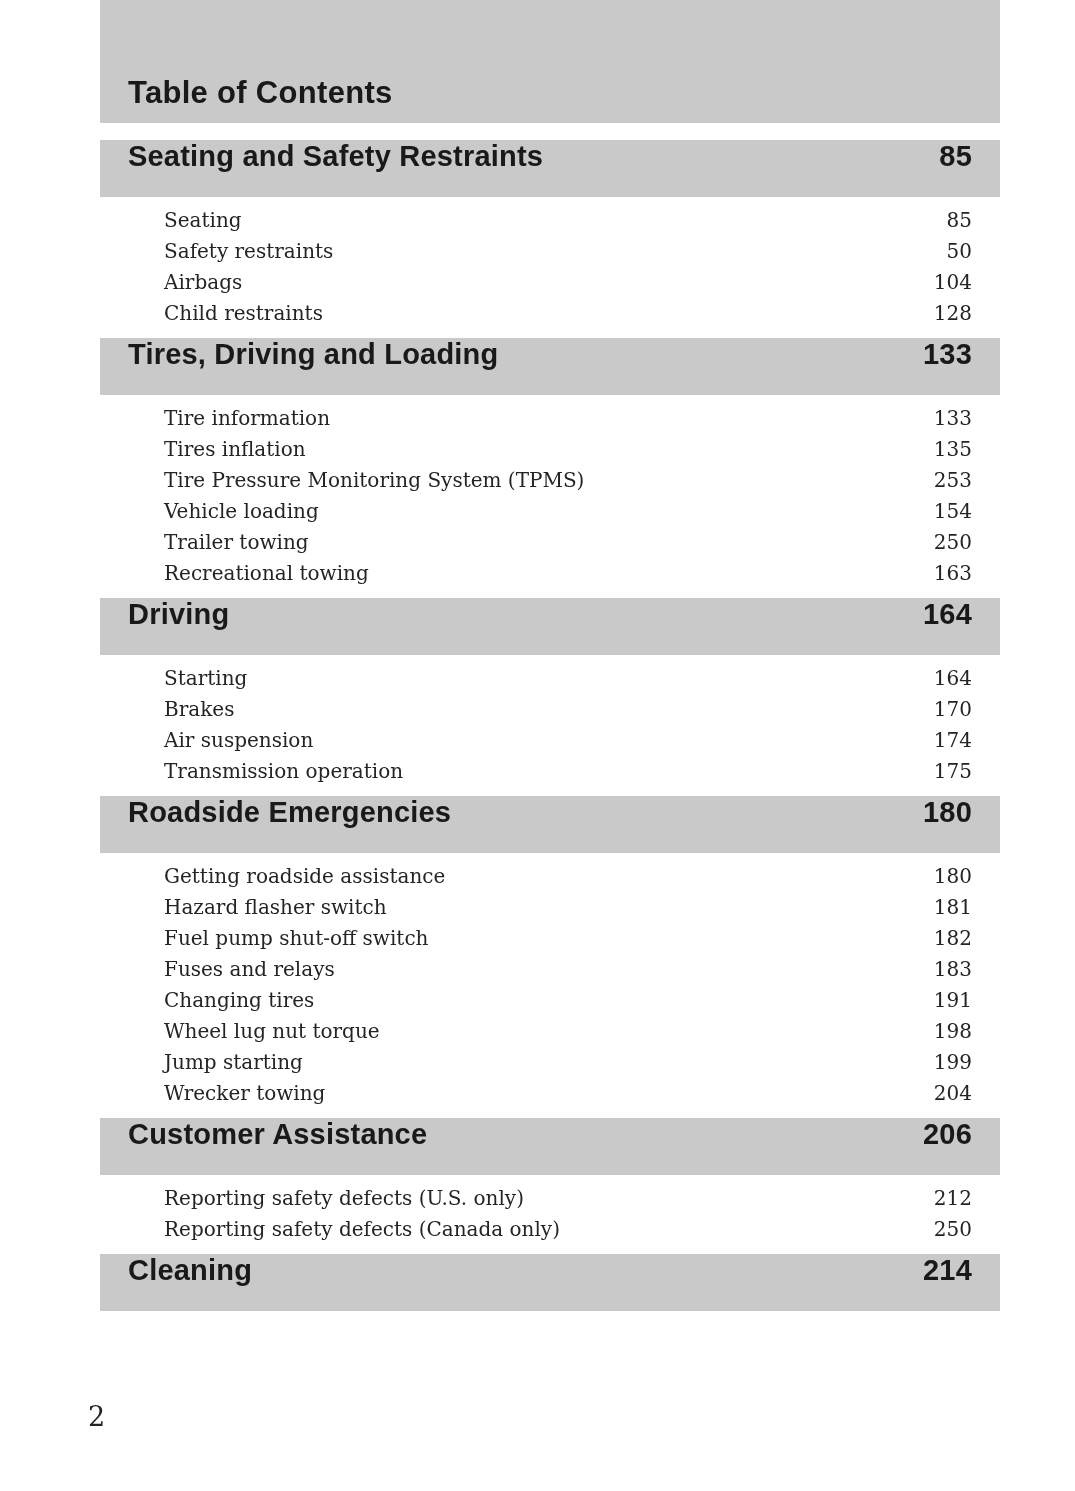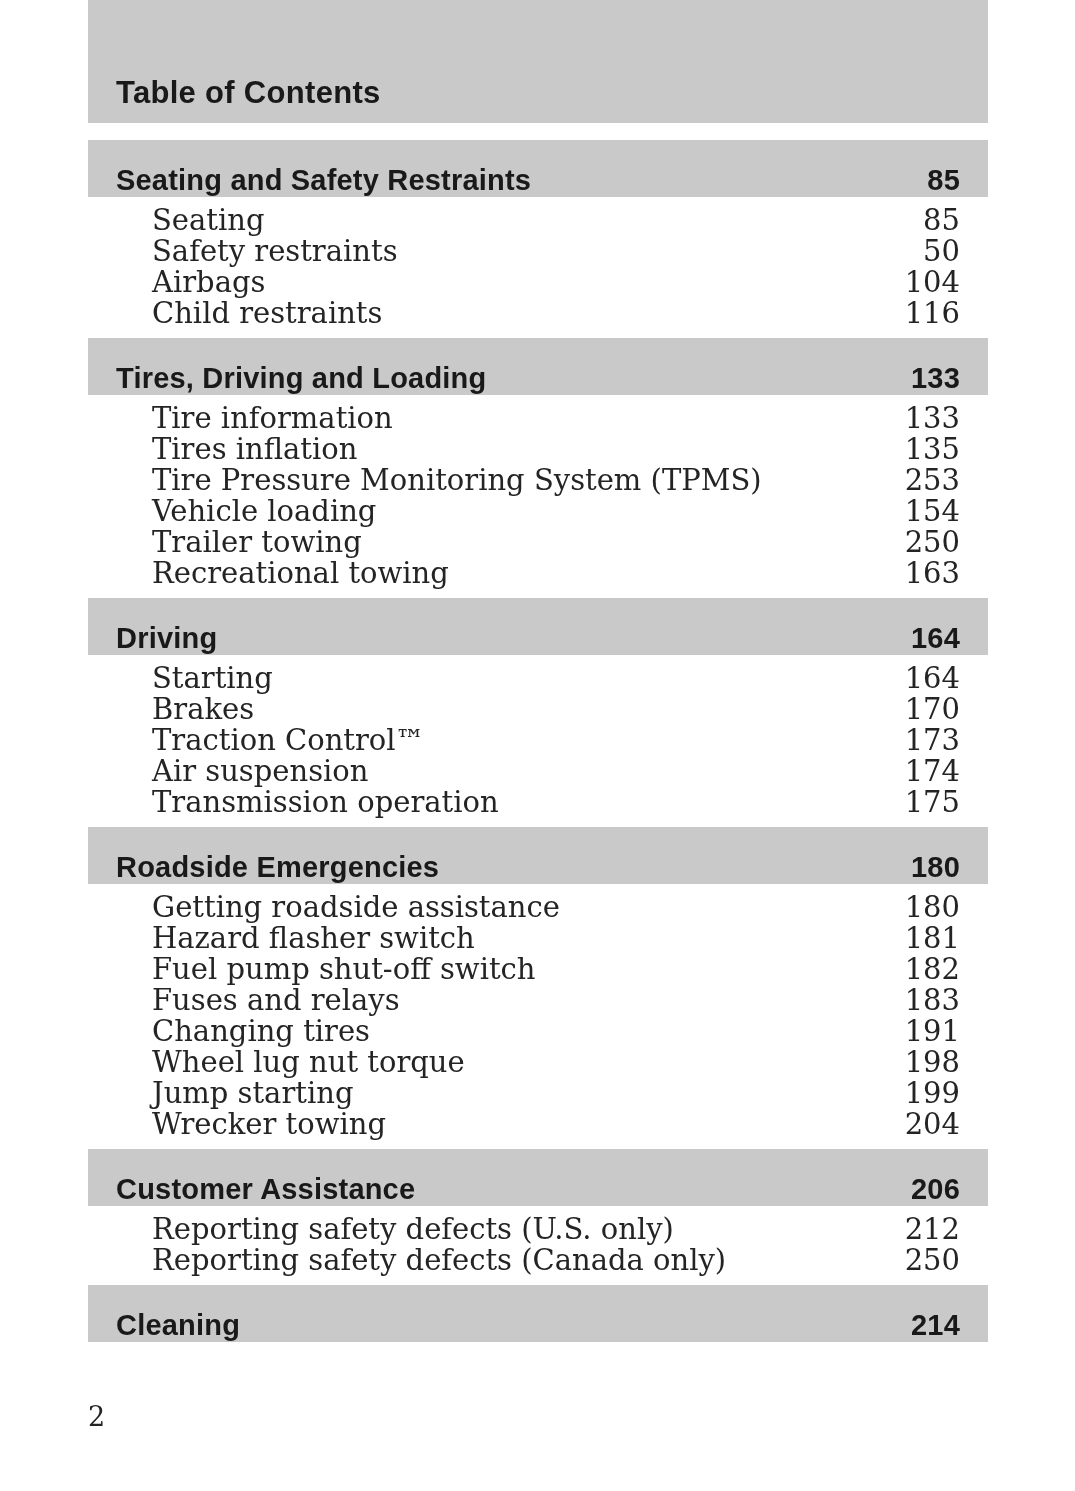--- a/index.html
+++ b/index.html
@@ -10,21 +10,21 @@
   body {
     width: 1075px;
     height: 1491px;
     position: relative;
     font-family: "Liberation Sans", sans-serif;
     color: #1a1a1a;
     overflow: hidden;
   }
   .content {
     position: absolute;
-    left: 88px;
+    left: 100px;
     top: 0;
     width: 900px;
   }
   .toc-header {
     background: #c9c9c9;
     height: 123px;
     display: flex;
     align-items: flex-end;
     padding: 0 28px 12px 28px;
     box-sizing: border-box;
@@ -33,36 +33,36 @@
   .page-title {
     font-size: 31px;
     font-weight: 700;
     letter-spacing: 0.3px;
     color: #191919;
   }
   .section-bar {
     background: #c9c9c9;
     height: 57px;
     display: flex;
-    align-items: flex-end;
+    align-items: flex-start;
     justify-content: space-between;
     padding: 0 28px;
     box-sizing: border-box;
   }
   .section-title, .section-page {
     font-size: 29px;
     font-weight: 700;
     color: #191919;
     letter-spacing: 0.2px;
     white-space: nowrap;
   }
   .entries {
     padding: 8px 28px 9px 64px;
     font-family: "DejaVu Serif", serif;
-    font-size: 29px;
+    font-size: 20px;
     color: #242424;
   }
   .entry {
     display: flex;
     align-items: baseline;
     justify-content: space-between;
     line-height: 31px;
   }
   .entry-label { white-space: nowrap; }
   .entry-page { white-space: nowrap; }
@@ -96,21 +96,21 @@
     <div class="entry">
       <span class="entry-label">Safety restraints</span>
       <span class="entry-page">50</span>
     </div>
     <div class="entry">
       <span class="entry-label">Airbags</span>
       <span class="entry-page">104</span>
     </div>
     <div class="entry">
       <span class="entry-label">Child restraints</span>
-      <span class="entry-page">116</span>
+      <span class="entry-page">128</span>
     </div>
   </div>
 
   <div class="section-bar">
     <span class="section-title">Tires, Driving and Loading</span>
     <span class="section-page">133</span>
   </div>
   <div class="entries">
     <div class="entry">
       <span class="entry-label">Tire information</span>
@@ -145,24 +145,20 @@
   <div class="entries">
     <div class="entry">
       <span class="entry-label">Starting</span>
       <span class="entry-page">164</span>
     </div>
     <div class="entry">
       <span class="entry-label">Brakes</span>
       <span class="entry-page">170</span>
     </div>
     <div class="entry">
-      <span class="entry-label">Traction Control™</span>
-      <span class="entry-page">173</span>
-    </div>
-    <div class="entry">
       <span class="entry-label">Air suspension</span>
       <span class="entry-page">174</span>
     </div>
     <div class="entry">
       <span class="entry-label">Transmission operation</span>
       <span class="entry-page">175</span>
     </div>
   </div>
 
   <div class="section-bar">

